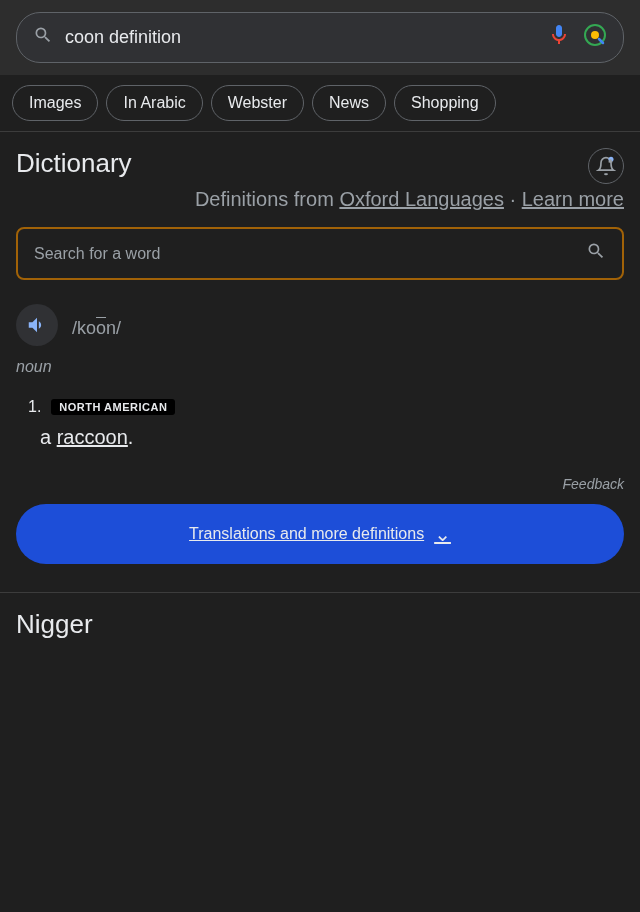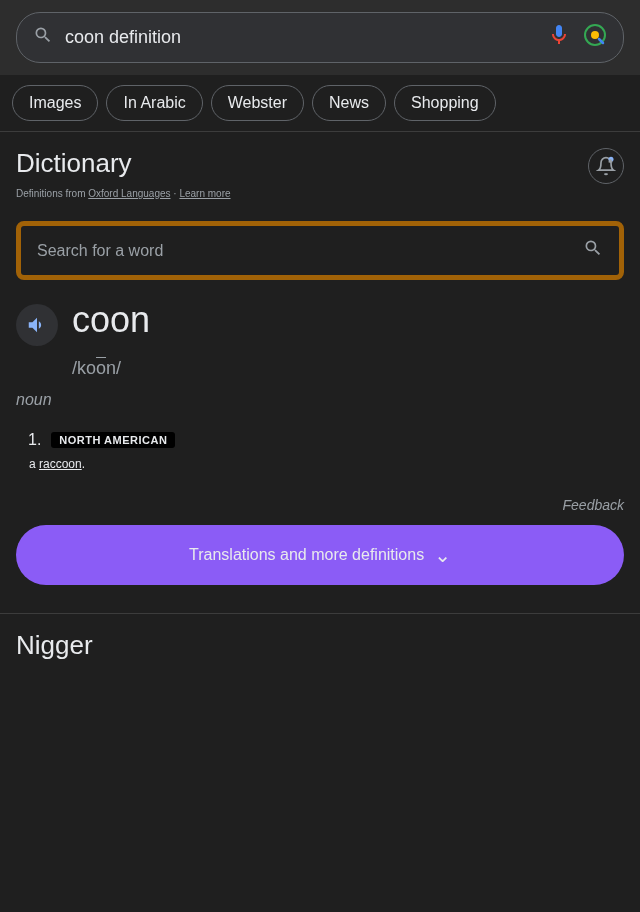--- a/index.html
+++ b/index.html
@@ -95,32 +95,33 @@
       display: flex;
       align-items: center;
       justify-content: center;
       cursor: pointer;
       color: #9aa0a6;
       font-size: 16px;
     }
 
     
     .source-line {
-      font-size: 10px;
-      color: #9aa0a6;
-      margin-bottom: 22px;
+      font-size: 20px;
+      color: #9aa0a6;
+      margin-bottom: 16px;
+      text-align: right;
     }
     .source-line a {
       color: #9aa0a6;
       text-decoration: underline;
     }
 
     
     .word-search-box {
-      border: 5px solid #a16207;
+      border: 2px solid #a16207;
       border-radius: 8px;
       display: flex;
       align-items: center;
       padding: 12px 16px;
       margin-bottom: 20px;
       background: transparent;
     }
     .word-search-input {
       flex: 1;
       color: #9aa0a6;
@@ -196,23 +197,23 @@
     .region-tag {
       background-color: #000000;
       color: #e8eaed;
       font-size: 11px;
       font-weight: 700;
       padding: 2px 8px;
       border-radius: 3px;
       letter-spacing: 0.5px;
     }
     .definition-text {
-      font-size: 12px;
-      color: #e8eaed;
-      margin-left: 1px;
+      font-size: 20px;
+      color: #e8eaed;
+      margin-left: 12px;
       line-height: 1.5;
     }
     .definition-text a {
       color: #e8eaed;
       text-decoration: underline;
     }
 
     
     .feedback-row {
       display: flex;
@@ -223,32 +224,33 @@
       color: #9aa0a6;
       font-size: 14px;
       font-style: italic;
       cursor: pointer;
       text-decoration: none;
     }
 
     
     .translations-btn {
       width: 100%;
-      background-color: #8b5cf6;
+      background-color: #1d4ed8;
       border: none;
       border-radius: 30px;
       padding: 18px 24px;
       color: #e8eaed;
       font-size: 16px;
       display: flex;
       align-items: center;
       justify-content: center;
       gap: 10px;
       cursor: pointer;
       margin-bottom: 28px;
+      text-decoration: underline;
     }
     .chevron-down {
       font-size: 20px;
       color: #e8eaed;
     }
 
     
     .section-divider {
       border: none;
       border-top: 1px solid #3c3c3c;
@@ -329,21 +331,20 @@
     </span>
   </div>
 
   <div class="word-entry">
     <button class="speaker-btn">
       <svg viewBox="0 0 24 24">
         <path d="M3 9v6h4l5 5V4L7 9H3zm13.5 3c0-1.77-1.02-3.29-2.5-4.03v8.05c1.48-.73 2.5-2.25 2.5-4.02z"></path>
       </svg>
     </button>
     <div class="word-info">
-      <span class="word-headword">coon</span>
       <span class="word-pronunciation">/ko<span style="text-decoration: overline;">o</span>n/</span>
     </div>
   </div>
 
   <div class="part-of-speech">noun</div>
 
   <div class="definition-item">
     <div class="definition-number">
       <span>1.</span>
       <span class="region-tag">NORTH AMERICAN</span>

